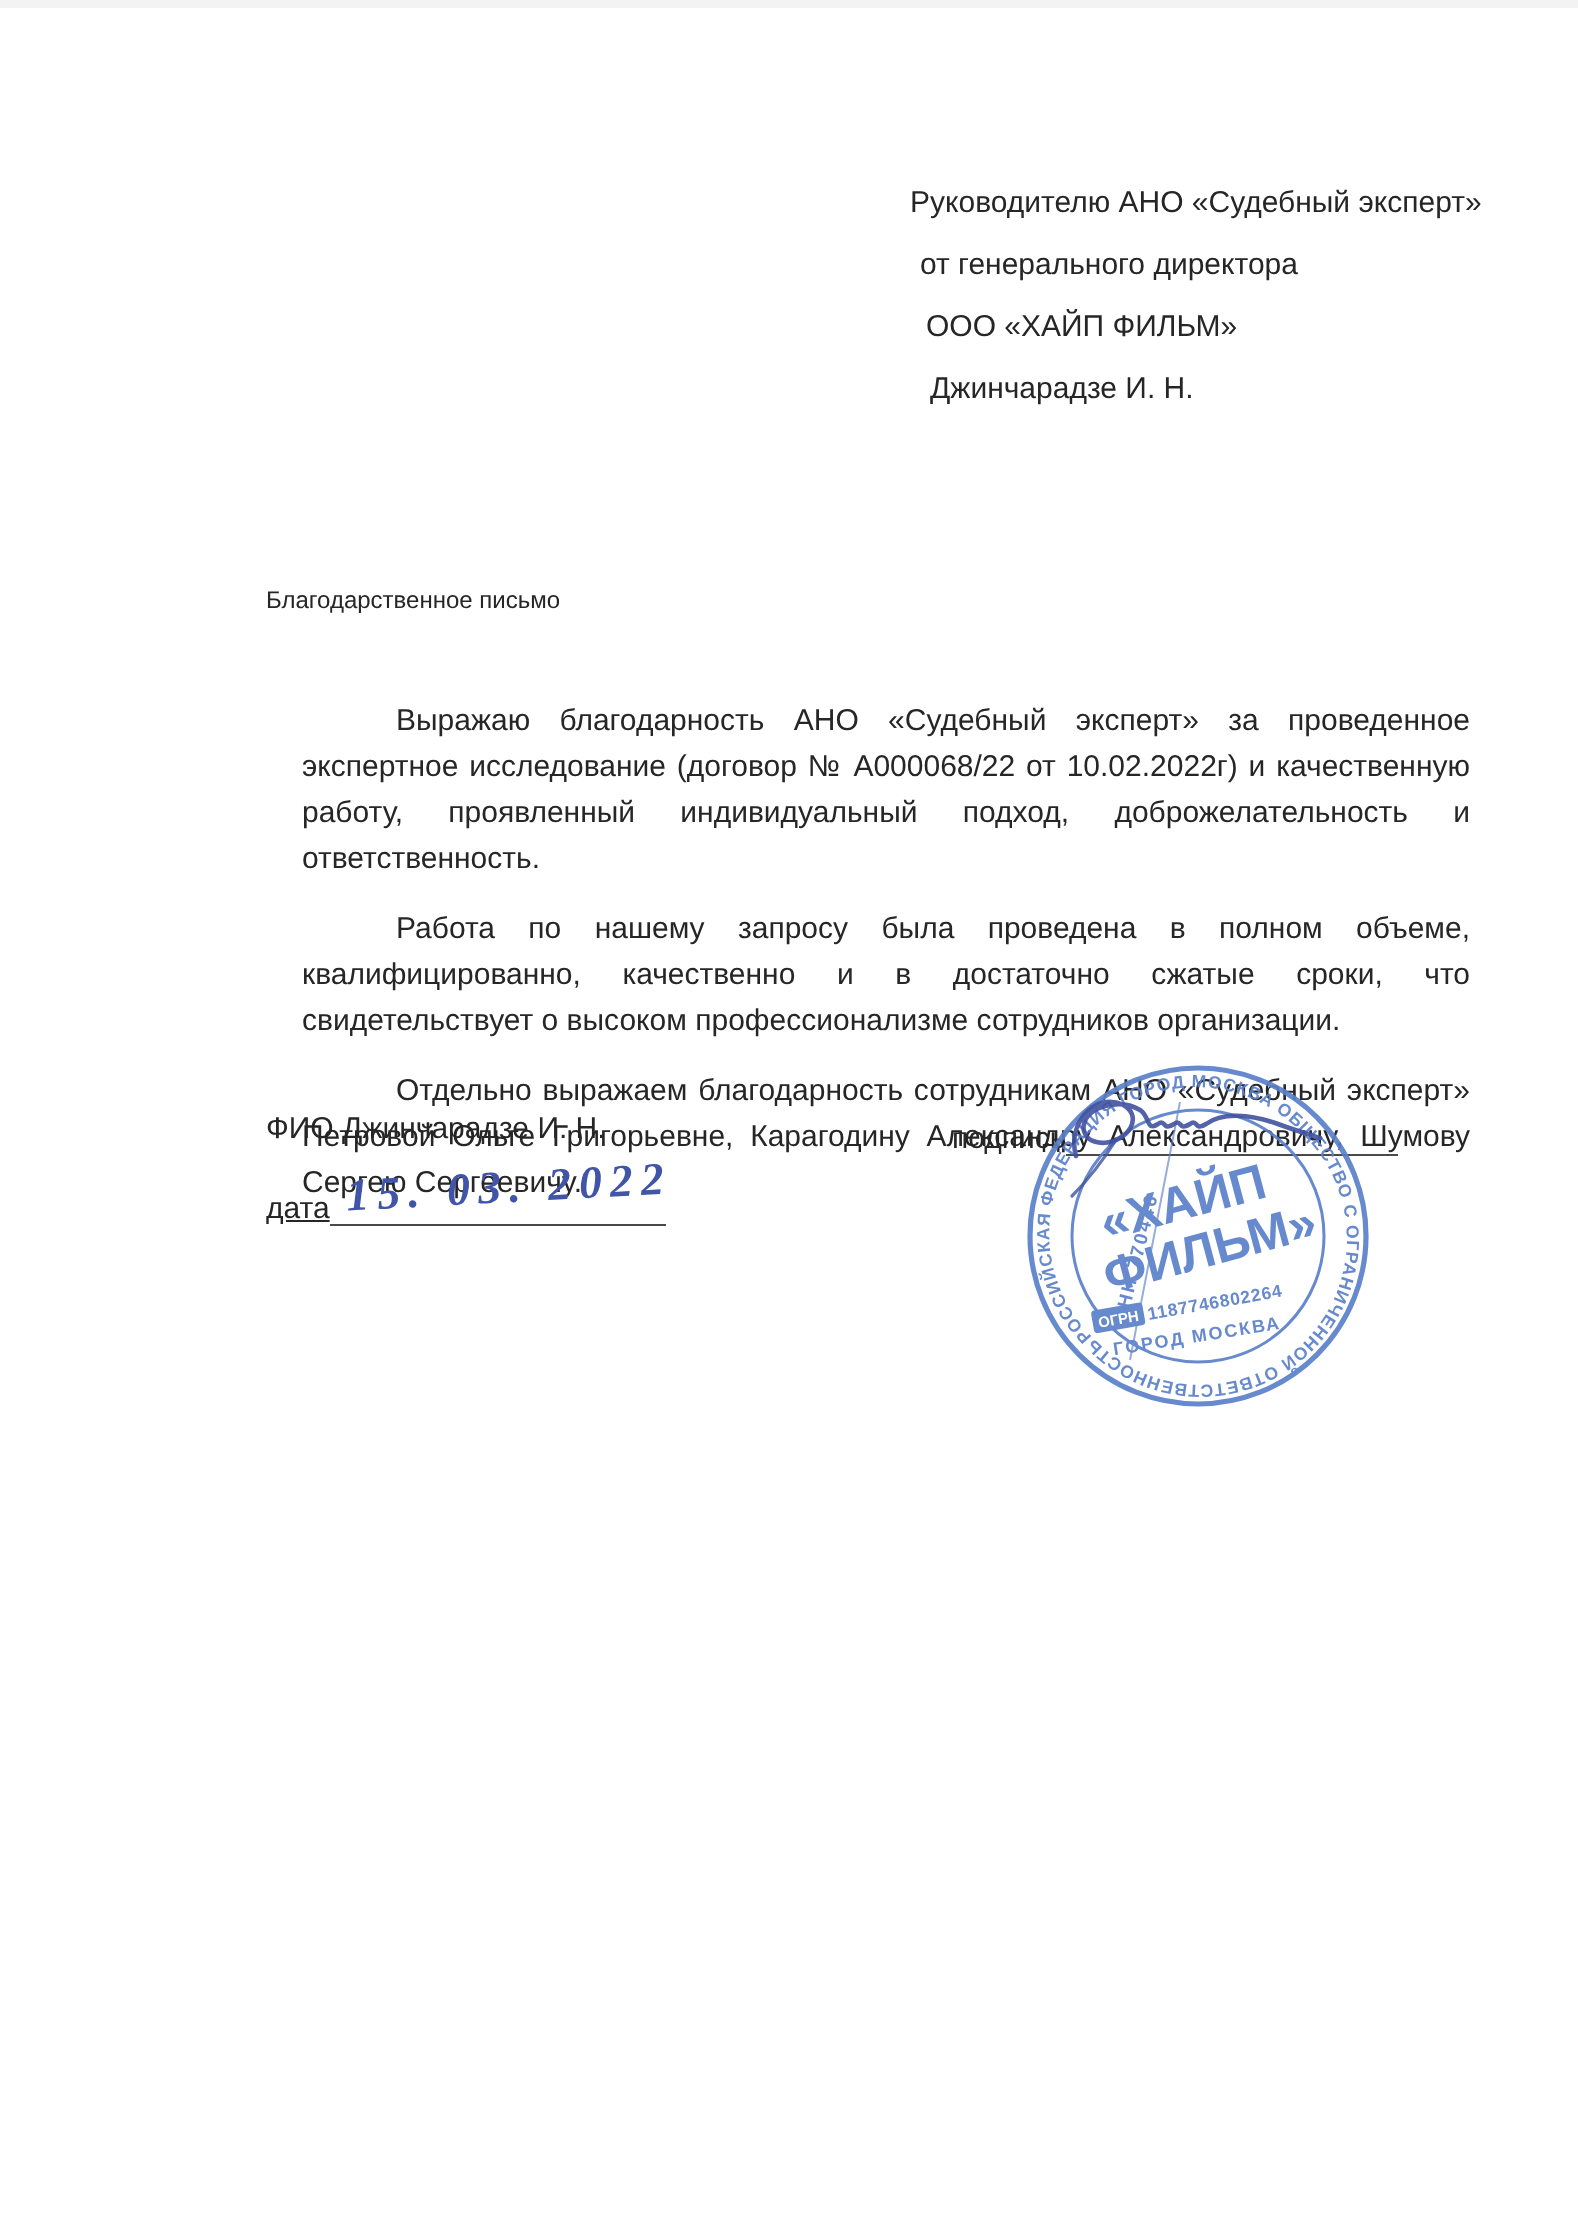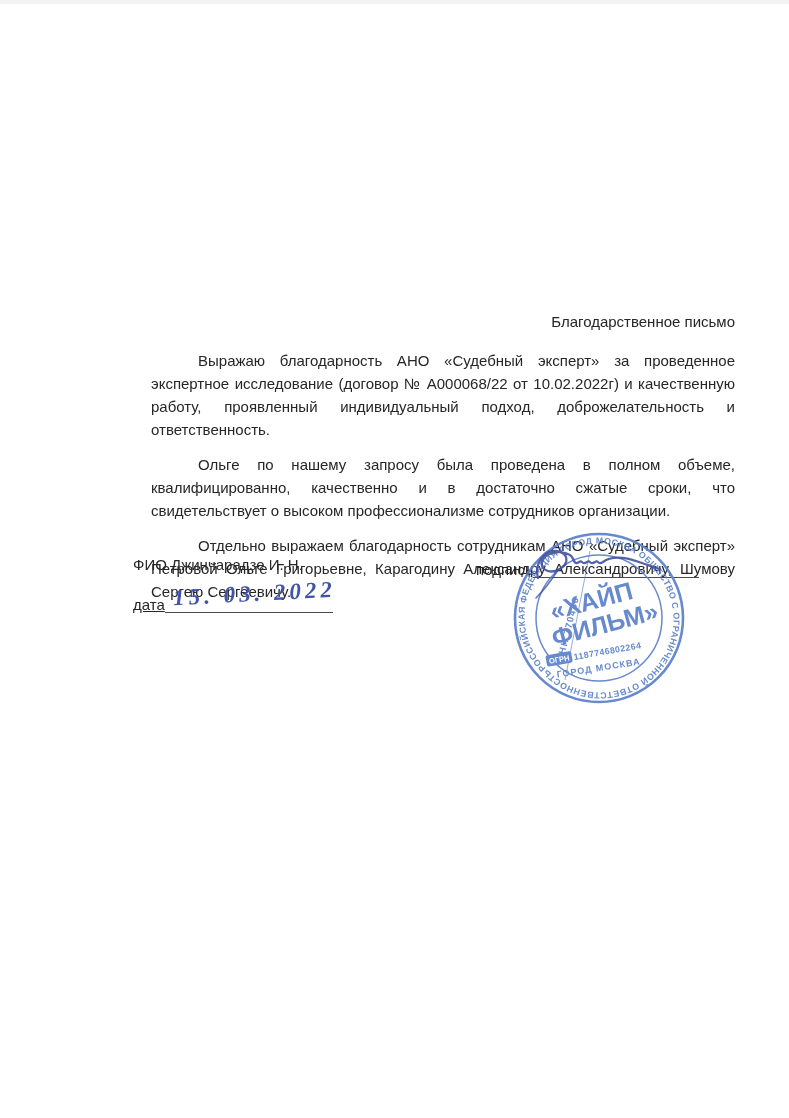--- a/index.html
+++ b/index.html
@@ -9,21 +9,21 @@
     font-family:"Liberation Sans", sans-serif;
   }
   .top-edge { position:absolute; top:0; left:0; width:789px; height:4px; background:#f3f3f3; }
 
   .recipient { position:absolute; left:455px; top:86px; font-size:15px; line-height:31px; }
   .recipient .r-line { white-space:nowrap; }
   .recipient .r-line:nth-child(2){ padding-left:5px; }
   .recipient .r-line:nth-child(3){ padding-left:8px; }
   .recipient .r-line:nth-child(4){ padding-left:10px; }
 
-  .doc-title { position:absolute; left:133px; top:293px; width:602px; text-align:right; font-size:15px;margin-top:20px; }
+  .doc-title { position:absolute; left:133px; top:293px; width:602px; text-align:left; font-size:12px; }
 
   .body-text { position:absolute; left:133px; top:349px; width:602px; font-size:15px; line-height:23px; text-align:justify; }
   .body-text p { margin:0 0 12px 18px; text-indent:47px; }
 
   .sig-left { position:absolute; left:133px; top:556px; font-size:15px; }
   .fio-line { margin-bottom:20px; }
   .date-line { display:flex; align-items:flex-end;text-decoration:underline; }
   .date-rule { display:inline-block; width:168px; border-bottom:1.6px solid #4a4a4a; height:19px; position:relative; }
   .hand-date {
     position:absolute; left:8px; top:-12px; white-space:nowrap;
@@ -36,26 +36,32 @@
 
   .stamp-wrap { position:absolute; left:511px; top:530px; width:176px; height:176px; opacity:0.92; }
   .sig-scribble { position:absolute; left:528px; top:542px; width:136px; height:58px; }
 </style>
 </head>
 <body>
 
 <div class="page">
   <div class="top-edge"></div>
 
+  <div class="recipient">
+    <div class="r-line">Руководителю АНО «Судебный эксперт»</div>
+    <div class="r-line">от генерального директора</div>
+    <div class="r-line">ООО «ХАЙП ФИЛЬМ»</div>
+    <div class="r-line">Джинчарадзе И. Н.</div>
+  </div>
 
   <div class="doc-title">Благодарственное письмо</div>
 
   <div class="body-text">
     <p>Выражаю благодарность АНО «Судебный эксперт» за проведенное экспертное исследование (договор № А000068/22 от 10.02.2022г) и качественную работу, проявленный индивидуальный подход, доброжелательность и ответственность.</p>
-    <p>Ольге по нашему запросу была проведена в полном объеме, квалифицированно, качественно и в достаточно сжатые сроки, что свидетельствует о высоком профессионализме сотрудников организации.</p>
+    <p>Работа по нашему запросу была проведена в полном объеме, квалифицированно, качественно и в достаточно сжатые сроки, что свидетельствует о высоком профессионализме сотрудников организации.</p>
     <p>Отдельно выражаем благодарность сотрудникам АНО «Судебный эксперт» Петровой Ольге Григорьевне, Карагодину Александру Александровичу, Шумову Сергею Сергеевичу.</p>
   </div>
 
   <div class="sig-left">
     <div class="fio-line">ФИО Джинчарадзе И. Н.</div>
     <div class="date-line">
       <span>дата</span>
       <span class="date-rule">
         <span class="hand-date">15. 03. 2022</span>
       </span>

